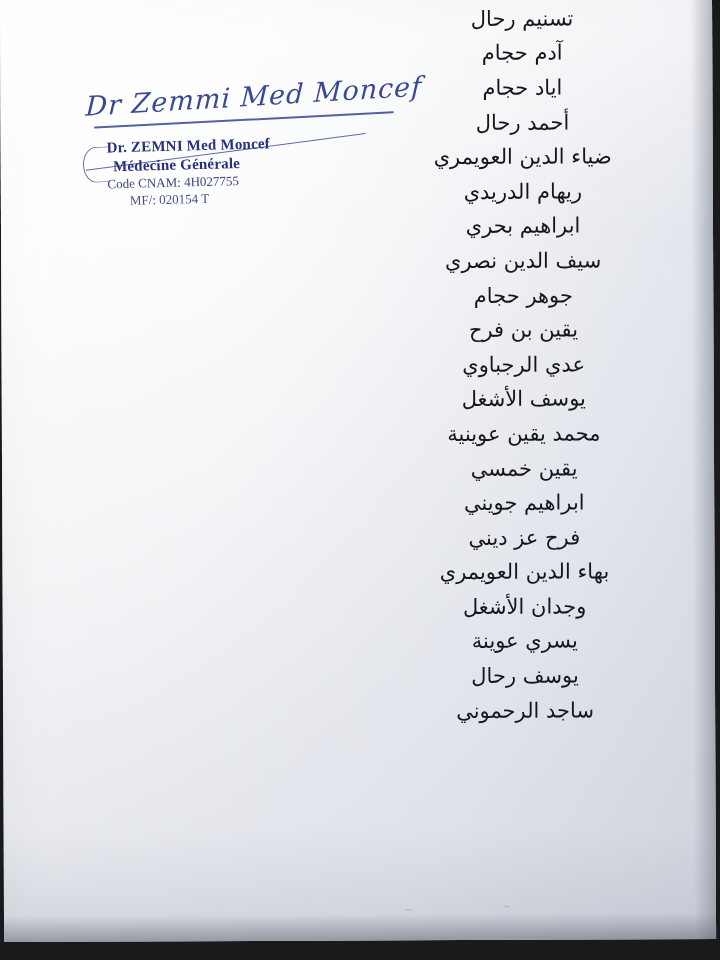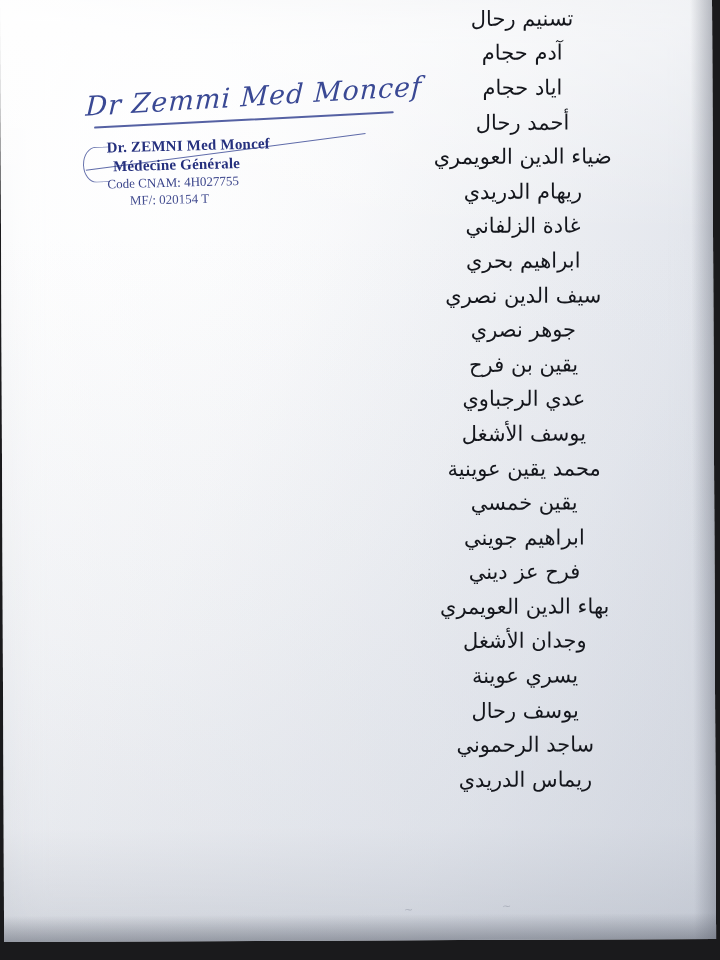--- a/index.html
+++ b/index.html
@@ -197,36 +197,34 @@
       </div>
     </div>
 
     <div id="name-list">
         <div class="name-row">تسنيم رحال</div>
         <div class="name-row">آدم حجام</div>
         <div class="name-row">اياد حجام</div>
         <div class="name-row">أحمد رحال</div>
         <div class="name-row">ضياء الدين العويمري</div>
         <div class="name-row">ريهام الدريدي</div>
-        <div class="name-row">غادة الزلفاني</div>
         <div class="name-row">ابراهيم بحري</div>
         <div class="name-row">سيف الدين نصري</div>
-        <div class="name-row">جوهر نصري</div>
+        <div class="name-row">جوهر حجام</div>
         <div class="name-row">يقين بن فرح</div>
         <div class="name-row">عدي الرجباوي</div>
         <div class="name-row">يوسف الأشغل</div>
         <div class="name-row">محمد يقين عوينية</div>
         <div class="name-row">يقين خمسي</div>
         <div class="name-row">ابراهيم جويني</div>
         <div class="name-row">فرح عز ديني</div>
         <div class="name-row">بهاء الدين العويمري</div>
         <div class="name-row">وجدان الأشغل</div>
         <div class="name-row">يسري عوينة</div>
         <div class="name-row">يوسف رحال</div>
         <div class="name-row">ساجد الرحموني</div>
-        <div class="name-row">ريماس الدريدي</div>
       </div>
 
     <div class="faint-mark" style="left:400px; top:905px;">~</div>
     <div class="faint-mark" style="left:498px; top:902px;">~</div>
   </div>
 
 </div>
 
 </body></html>

